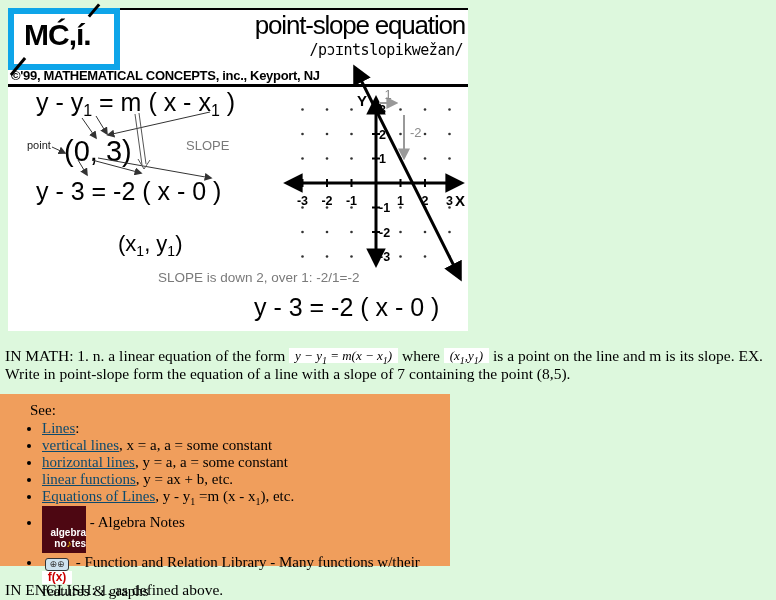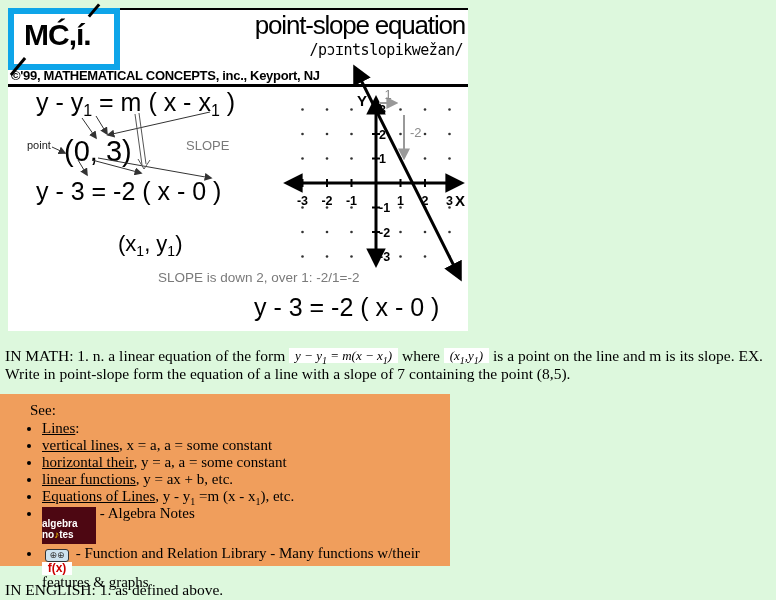--- a/index.html
+++ b/index.html
@@ -24,24 +24,24 @@
   
   .in-math{position:absolute;left:5px;top:347px;width:768px;font-size:15.5px;line-height:18px}
   .imath{background:#fff;font-style:italic;font-size:13px;padding:0 6px;vertical-align:1px;white-space:nowrap}
   sub{font-size:10px;line-height:0}
   .in-english{position:absolute;left:5px;top:581px;font-size:15.5px}
   
   .see-box{position:absolute;left:0;top:394px;width:450px;height:172px;background:#f09e5c;font-size:15px}
   .see-head{margin:8px 0 0 30px}
   .see-box ul{margin:2px 0 0;padding:0 0 0 42px;list-style:disc}
   .see-box li{margin:0 0 1.5px;line-height:15.5px}
-  .see-box a{color:#000000;}
-  .alg-icon{display:inline-block;width:54px;height:26px;background:#4d0712;color:#fff;
+  .see-box a{color:#0c4a6e;}
+  .alg-icon{display:inline-block;width:44px;height:26px;background:#4d0712;color:#fff;
     font-family:"Liberation Sans",sans-serif;font-weight:bold;font-size:10px;line-height:11px;
-    text-align:left;vertical-align:-20px;padding-top:11px}
+    text-align:right;vertical-align:-20px;padding-top:21px}
   .alg-note{color:#ffd400}
   .fx-icon{display:inline-block;width:30px;text-align:center;vertical-align:-14px}
   .fx-glyph{display:block;font-size:9px;line-height:11px;background:#cfe3ef;border:1px solid #333;border-radius:3px;width:22px;margin:0 auto;color:#333;font-family:"DejaVu Sans",sans-serif}
   .fx-label{display:block;font-family:"Liberation Sans",sans-serif;font-weight:bold;font-size:12px;color:#cc0000;background:#fff;line-height:13px}
 </style>
 </head>
 <body>
 
 <div class="figure">
   <div class="top-rule"></div>
@@ -188,21 +188,21 @@
   </svg>
 </div>
 
 <div class="in-math"><span>IN MATH: 1. n. a linear equation of the form </span><span class="imath"><span>y − y</span><sub>1</sub><span> = m(x − x</span><sub>1</sub><span>)</span></span><span> where </span><span class="imath"><span>(x</span><sub>1</sub><span>,y</span><sub>1</sub><span>)</span></span><span> is a point on the line and m is its slope. EX. Write in point-slope form the equation of a line with a slope of 7 containing the point (8,5).</span></div>
 
 <div class="see-box">
   <div class="see-head">See:</div>
   <ul>
     <li><a href="#">Lines</a><span>:</span></li>
     <li><a href="#">vertical lines</a><span>, x = a, a = some constant</span></li>
-    <li><a href="#">horizontal their</a><span>, y = a, a = some constant</span></li>
+    <li><a href="#">horizontal lines</a><span>, y = a, a = some constant</span></li>
     <li><a href="#">linear functions</a><span>, y = ax + b, etc.</span></li>
     <li><a href="#">Equations of Lines</a><span>, y - y</span><sub>1</sub><span> =m (x - x</span><sub>1</sub><span>), etc.</span></li>
     <li>
       <span class="alg-icon"><span>algebra</span><br><span>no</span><span class="alg-note">♪</span><span>tes</span></span><span> - Algebra Notes</span></li>
     <li>
       <span class="fx-icon"><span class="fx-glyph">⊕⊕</span><span class="fx-label">f(x)</span></span><span> - Function and Relation Library - Many functions w/their features &amp; graphs</span></li>
   </ul>
 </div>
 
 <div class="in-english">IN ENGLISH: 1. as defined above.</div>

